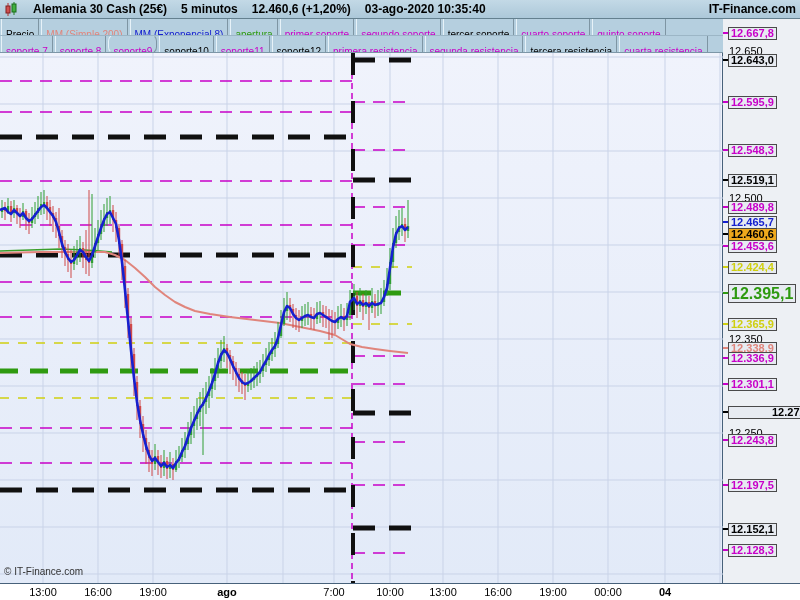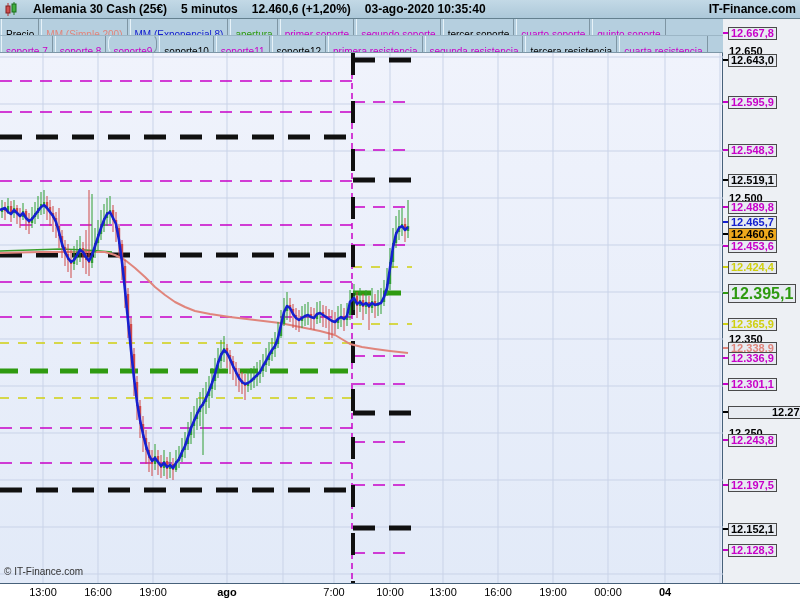--- a/index.html
+++ b/index.html
@@ -28,21 +28,21 @@
   #plot svg { position:absolute; left:0; top:0; }
   #copyright { position:absolute; left:4px; top:513px; font-size:10px; color:#333; z-index:5; }
 
   
   #price-axis { position:absolute; left:723px; top:19px; width:77px; height:564px; background:#edf0f4; }
   .ptick { position:absolute; left:0; width:5px; height:2px; }
   .plabel { position:absolute; left:5px; font-size:11px; font-weight:bold; background:#e7ebf1;
     border:1px solid #4a4a4a; padding:0 2px; line-height:11px; height:13px; z-index:2; white-space:nowrap; }
   .plabel.big { font-size:16px; height:19px; line-height:17px; z-index:3; }
   .plabel.cur { background:#efa91c; color:#000 !important; z-index:4; }
-  .ptext { position:absolute; left:6px; font-size:11px; font-weight:bold; color:#000; z-index:1; white-space:nowrap; }
+  .ptext { position:absolute; left:6px; font-size:11px; font-weight:normal; color:#000; z-index:1; white-space:nowrap; }
 
   
   #time-axis { position:absolute; left:0; top:583px; width:800px; height:17px; background:#fff;
     border-top:1px solid #47617a; }
   .tlabel { position:absolute; top:2px; font-size:11px; color:#000; transform:translateX(-50%); white-space:nowrap; }
   .tlabel.b { font-weight:bold; }
 </style>
 </head>
 <body>
 <div id="app">

